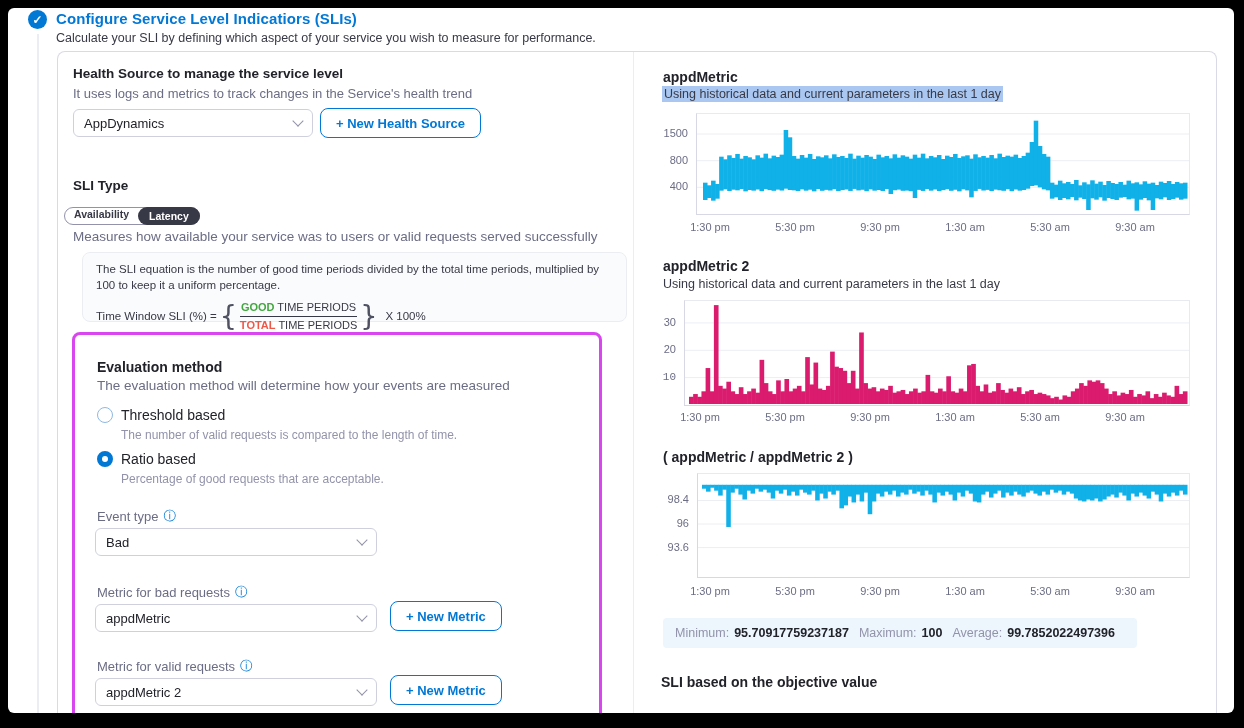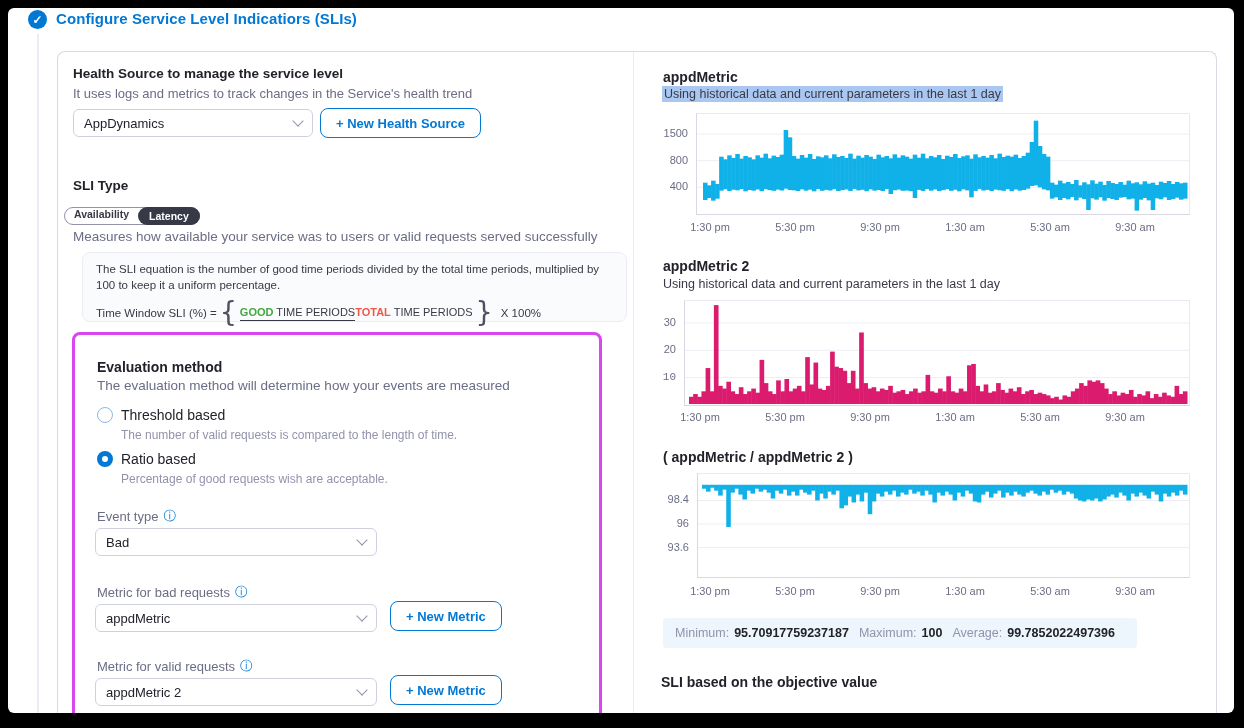--- a/index.html
+++ b/index.html
@@ -17,21 +17,21 @@
   .select{border:1px solid #CFD0DE;border-radius:6px;height:28px;display:flex;align-items:center;justify-content:space-between;padding:0 10px;font-size:13px;color:#22222A;background:#fff;box-sizing:border-box;cursor:pointer;}
   .chev{width:7px;height:7px;border-right:1.6px solid #9293AB;border-bottom:1.6px solid #9293AB;transform:rotate(45deg);margin-top:-4px;flex:none;}
   .btn{border:1px solid #0278D5;color:#0278D5;font-weight:700;font-size:13px;border-radius:8px;height:30px;display:inline-flex;align-items:center;justify-content:center;padding:0 15px;background:#fff;box-sizing:border-box;white-space:nowrap;cursor:pointer;}
   .pillbox{display:inline-flex;align-items:flex-start;border:1px solid #9293AB;border-radius:10px;height:18px;box-sizing:border-box;background:#fff;}
   .pill-a{font-size:10.5px;font-weight:700;color:#383946;padding:0 9px;cursor:pointer;}
   .pill-b{font-size:10.5px;font-weight:700;color:#fff;background:#383946;border-radius:10px;height:18px;display:flex;align-items:center;padding:0 11px;margin:-1px -1px -1px 0;box-sizing:border-box;cursor:pointer;}
   .measures{font-size:13.5px;color:#6B6D85;}
   .eqbox{background:#FAFBFC;border:1px solid #ECEDF3;border-radius:8px;box-sizing:border-box;padding:8px 13px;font-size:11.5px;color:#383946;line-height:1.4;}
   .formula{display:flex;align-items:center;margin-top:6px;font-size:11.5px;color:#383946;}
   .brace{font-size:27px;font-weight:400;color:#4F5162;transform:scaleY(1.05);margin:0 3px;font-family:"DejaVu Sans",sans-serif;line-height:1;}
-  .frac{display:inline-flex;flex-direction:row;text-align:center;font-size:11px;line-height:1.5;}
+  .frac{display:inline-flex;flex-direction:column;text-align:center;font-size:11px;line-height:1.5;}
   .frac .num{border-bottom:1px solid #383946;}
   .good{color:#42A73F;font-weight:700;}
   .total{color:#EF5747;font-weight:700;}
   .evalbox{border:3px solid #d946ef;border-radius:8px;background:#fff;box-sizing:border-box;}
   .eval-title{font-size:14px;font-weight:700;color:#22222A;}
   .eval-desc{font-size:13.5px;color:#6B6D85;}
   .radio{width:16px;height:16px;border-radius:50%;box-sizing:border-box;background:#fff;cursor:pointer;}
   .radio.off{border:1.6px solid #8FB9E3;}
   .radio.on{border:5px solid #0278D5;}
   .opt-label{font-size:14px;color:#22222A;cursor:pointer;}
@@ -51,20 +51,21 @@
 </head>
 <body>
 
 <div class="frame">
   <div class="page" id="page">
 
     <div class="abs check" style="left:20px;top:2px;">✓</div>
     <div class="abs stepline" style="left:29px;top:26px;height:679px;"></div>
 
     <div class="abs h-title" style="left:48px;top:2px;">Configure Service Level Indicatiors (SLIs)</div>
+    <div class="abs h-sub" style="left:48px;top:23px;">Calculate your SLI by defining which aspect of your service you wish to measure for performance.</div>
 
     <div class="abs card" style="left:49px;top:43px;width:1158px;height:662px;"></div>
     <div class="abs divider" style="left:625px;top:44px;height:661px;"></div>
 
     <div class="abs sec-title" style="left:65px;top:58px;">Health Source to manage the service level</div>
     <div class="abs desc" style="left:65px;top:78px;">It uses logs and metrics to track changes in the Service's health trend</div>
     <div class="abs select" style="left:65px;top:101px;width:240px;">
       <span>AppDynamics</span>
       <span class="chev"></span>
     </div>
@@ -94,21 +95,21 @@
     <div class="abs evalbox" style="left:64px;top:324px;width:530px;height:390px;">
       <div class="abs eval-title" style="left:22px;top:24px;">Evaluation method</div>
       <div class="abs eval-desc" style="left:22px;top:43px;">The evaluation method will determine how your events are measured</div>
 
       <div class="abs radio off" style="left:22px;top:72px;"></div>
       <div class="abs opt-label" style="left:46px;top:72px;">Threshold based</div>
       <div class="abs opt-desc" style="left:46px;top:93px;">The number of valid requests is compared to the length of time.</div>
 
       <div class="abs radio on" style="left:22px;top:116px;"></div>
       <div class="abs opt-label" style="left:46px;top:116px;">Ratio based</div>
-      <div class="abs opt-desc" style="left:46px;top:137px;">Percentage of good requests wish are acceptable.</div>
+      <div class="abs opt-desc" style="left:46px;top:137px;">Percentage of good requests that are acceptable.</div>
 
       <div class="abs field-label" style="left:22px;top:174px;">
         <span>Event type</span>
         <span class="info">ⓘ</span>
       </div>
       <div class="abs select" style="left:20px;top:193px;width:282px;">
         <span>Bad</span>
         <span class="chev"></span>
       </div>
 

